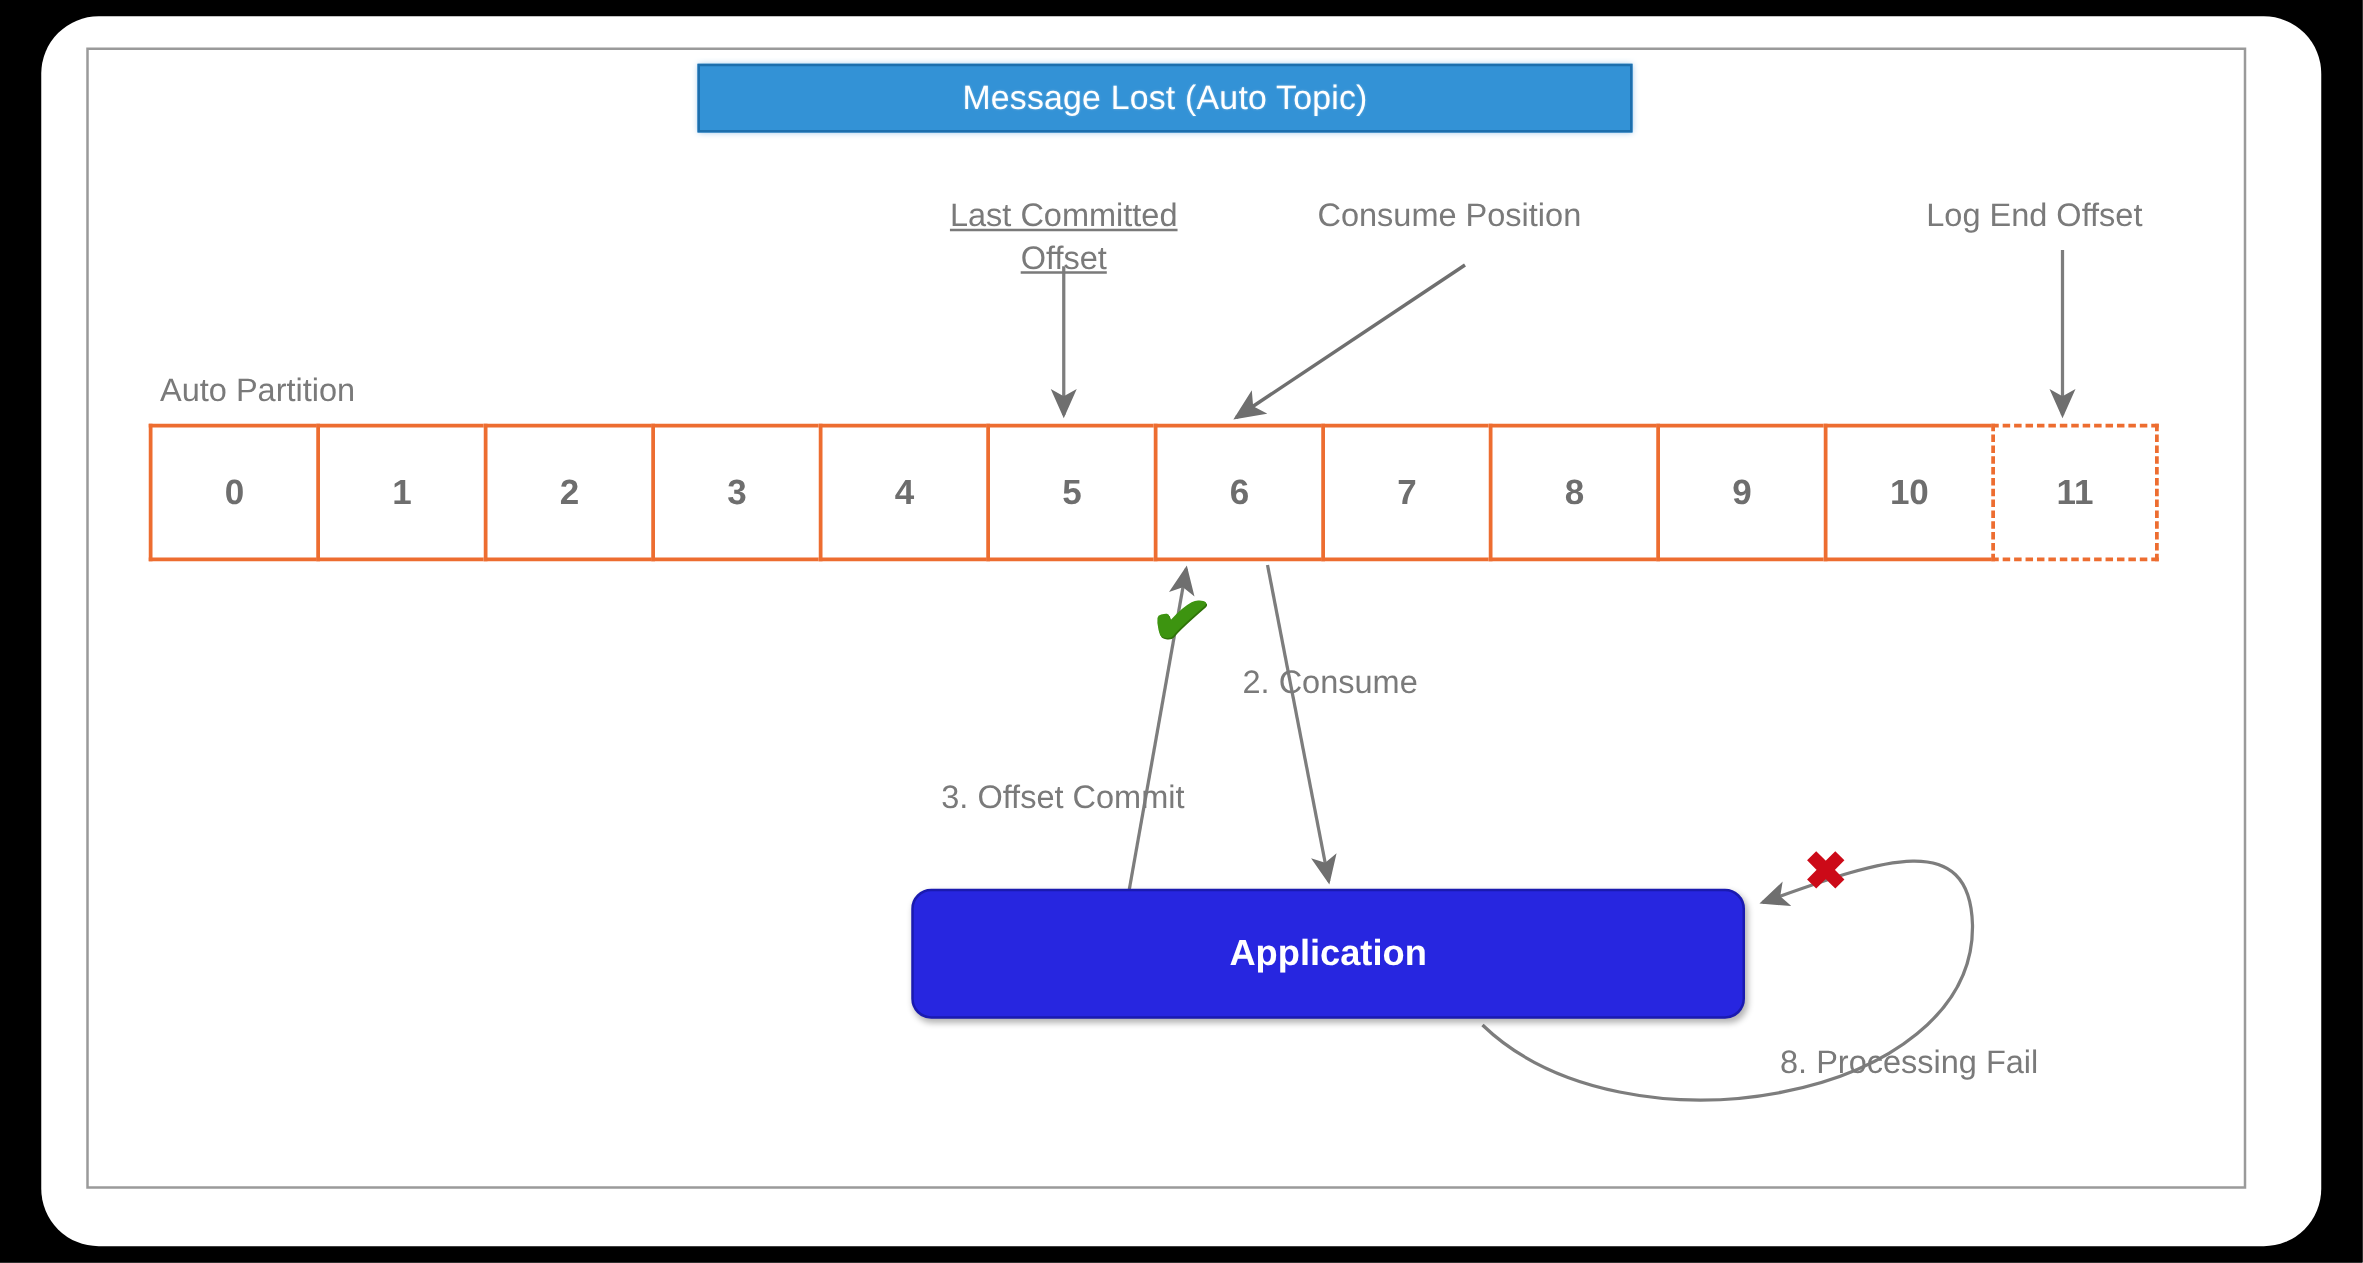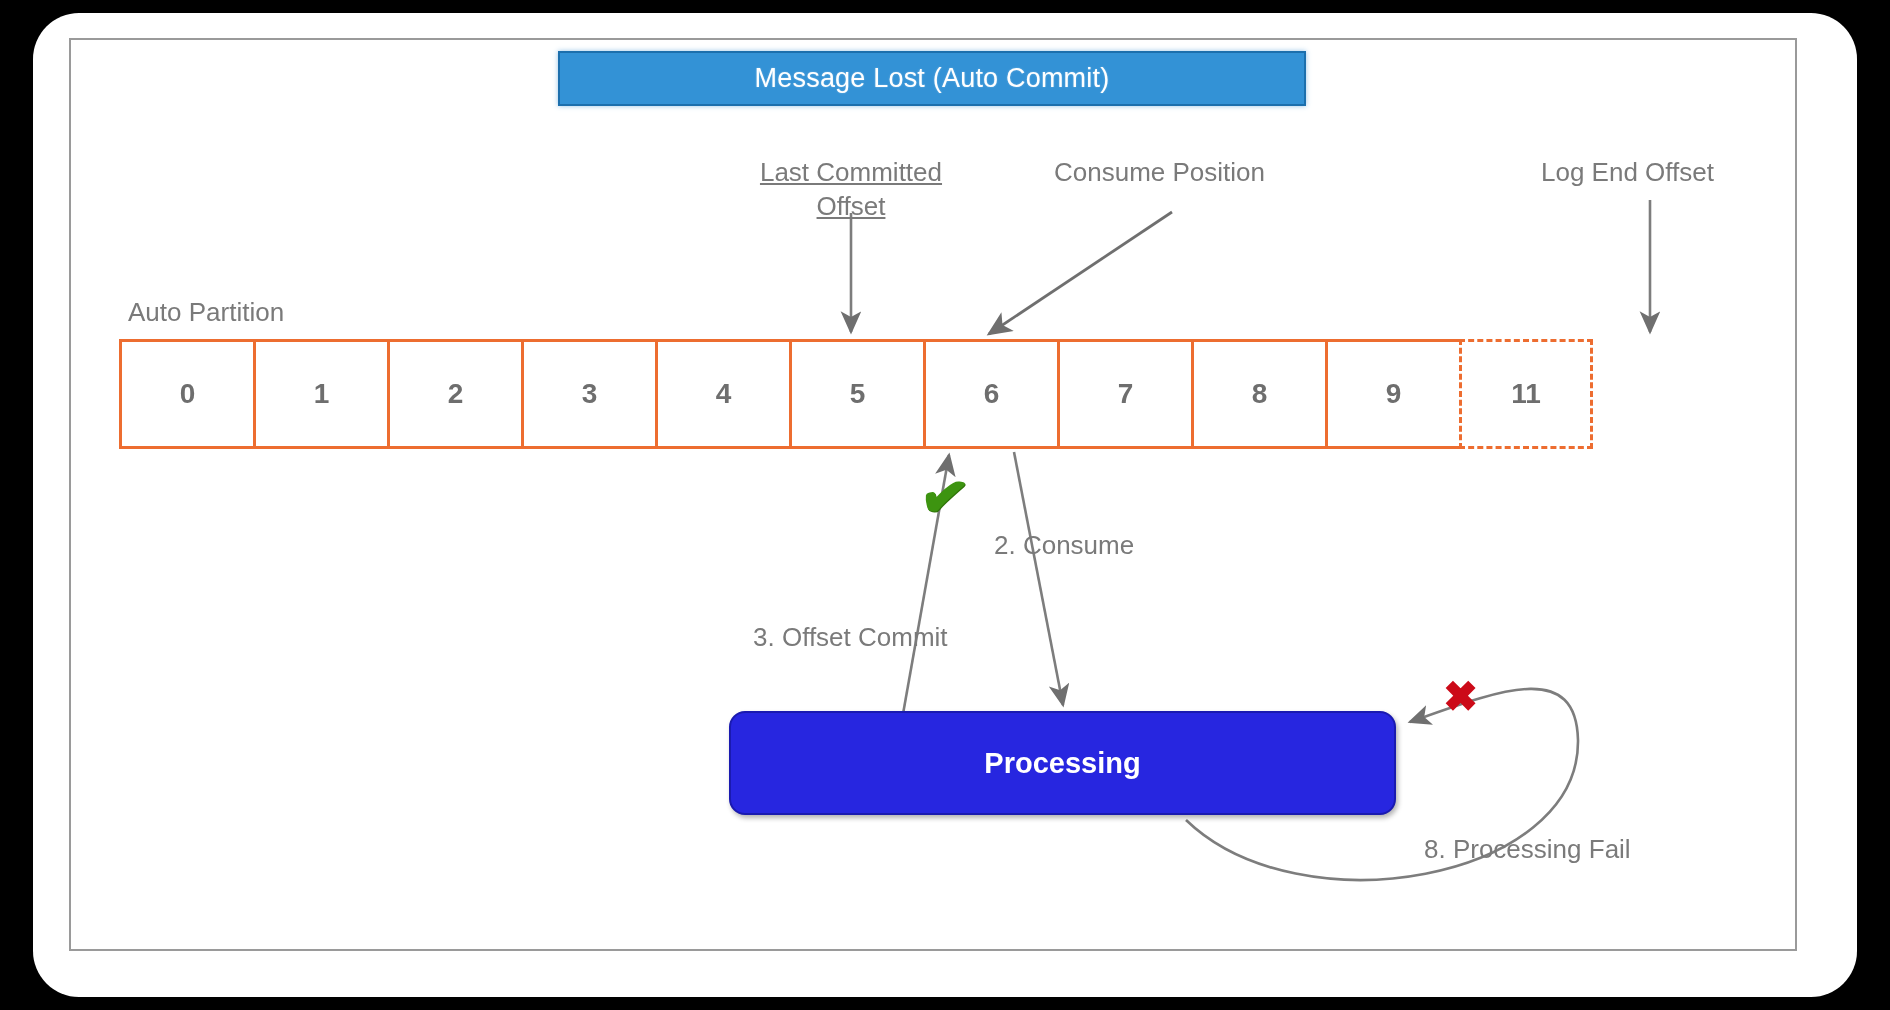--- a/index.html
+++ b/index.html
@@ -147,21 +147,21 @@
     <line x1="1650" y1="200" x2="1650" y2="332" stroke="#7d7d7d" stroke-width="2.6" marker-end="url(#arrow-gray)"></line>
 
     <line x1="1014" y1="452" x2="1063" y2="705" stroke="#7d7d7d" stroke-width="2.6" marker-end="url(#arrow-gray)"></line>
 
     <line x1="903" y1="714" x2="949" y2="455" stroke="#7d7d7d" stroke-width="2.6" marker-end="url(#arrow-gray)"></line>
 
     <path d="M1186,820 C1300,930 1580,880 1578,740 C1576,660 1500,690 1410,722" fill="none" stroke="#7d7d7d" stroke-width="2.6" marker-end="url(#arrow-gray)"></path>
   </svg>
 
   <div id="title-banner">
-    <span>Message Lost (Auto Commit)</span>
+    <span>Message Lost (Auto Topic)</span>
   </div>
 
   <div class="glabel center" style="left:735px; top:155px; width:232px;">Last Committed
 Offset</div>
 
   <div class="glabel" style="left:1054px; top:155px;">Consume Position</div>
 
   <div class="glabel" style="left:1541px; top:155px;">Log End Offset</div>
 
   <div class="glabel" style="left:128px; top:295px;">Auto Partition</div>
@@ -196,25 +196,28 @@
     </div>
     <div class="cell">
       <span class="num">7</span>
     </div>
     <div class="cell">
       <span class="num">8</span>
     </div>
     <div class="cell">
       <span class="num">9</span>
     </div>
+    <div class="cell">
+      <span class="num">10</span>
+    </div>
     <div class="cell tentative">
       <span class="num">11</span>
     </div>
   </div>
 
   <div id="app-box">
-    <span>Processing</span>
+    <span>Application</span>
   </div>
 
   <div id="check-mark">✔</div>
   <div id="x-mark">✖</div>
 
 </div>
 
 </body></html>

